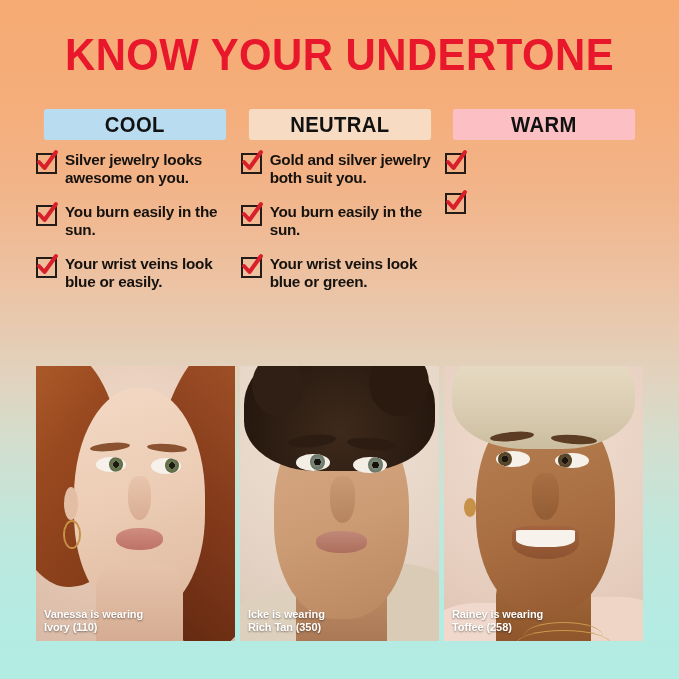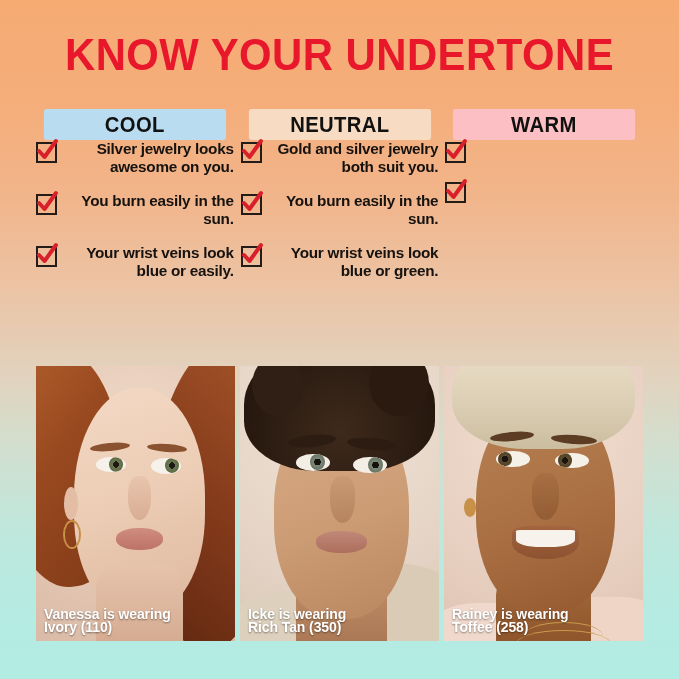--- a/index.html
+++ b/index.html
@@ -32,31 +32,31 @@
     letter-spacing:0.5px;
     transform:scaleX(0.93);
     font-family:"Liberation Sans", sans-serif;
     white-space:nowrap;
   }
   
   .columns{
     position:absolute;left:36px;top:109px;width:607px;
     display:flex;gap:7px;
   }
-  .col{flex:1 1 0;min-width:0;text-align:right;}
+  .col{flex:1 1 0;min-width:0;}
   .col-header{
     height:31px;border-radius:3px;
     display:flex;align-items:center;justify-content:center;
     color:#111;font-weight:bold;font-size:22px;
     letter-spacing:0.4px;transform:scaleX(0.92);
   }
   .hdr-cool{background:#b9dcf0;}
   .hdr-neutral{background:#f7dbc2;}
   .hdr-warm{background:#fcc0c4;}
-  .items{}
+  .items{margin-top:11px;}
   .item{display:flex;align-items:flex-start;margin-bottom:17px;}
   .chk{
     flex:0 0 auto;width:21px;height:21px;margin-right:8px;margin-top:2px;
     position:relative;
   }
   .chk .box{
     position:absolute;left:0;top:0;width:17px;height:17px;
     border:2px solid #241c18;background:transparent;
   }
   .chk svg{position:absolute;left:-1px;top:-4px;width:25px;height:25px;}
@@ -68,21 +68,21 @@
   .photos{
     position:absolute;left:36px;top:366px;width:607px;height:275px;
     display:flex;gap:5px;
   }
   .photo{
     position:relative;flex:1 1 0;min-width:0;height:275px;
     overflow:hidden;background:#e8d7cb;
   }
   .caption{
     position:absolute;left:8px;bottom:8px;
-    color:#fff;font-size:14px;line-height:12.4px;font-weight:bold;
+    color:#fff;font-size:11px;line-height:12.4px;font-weight:bold;
     letter-spacing:-0.1px;
     text-shadow:0 1px 2px rgba(0,0,0,.45);
     z-index:6;
   }
   .pv{position:absolute;inset:0;}
   
   .p1-bg{position:absolute;inset:0;background:
      radial-gradient(120% 90% at 50% 25%, #efd9c9 0%, #e3c6b3 60%, #d7b8a4 100%);}
   .p1-hairL{position:absolute;left:-18%;top:-6%;width:62%;height:86%;
      border-radius:55% 40% 50% 45%;

